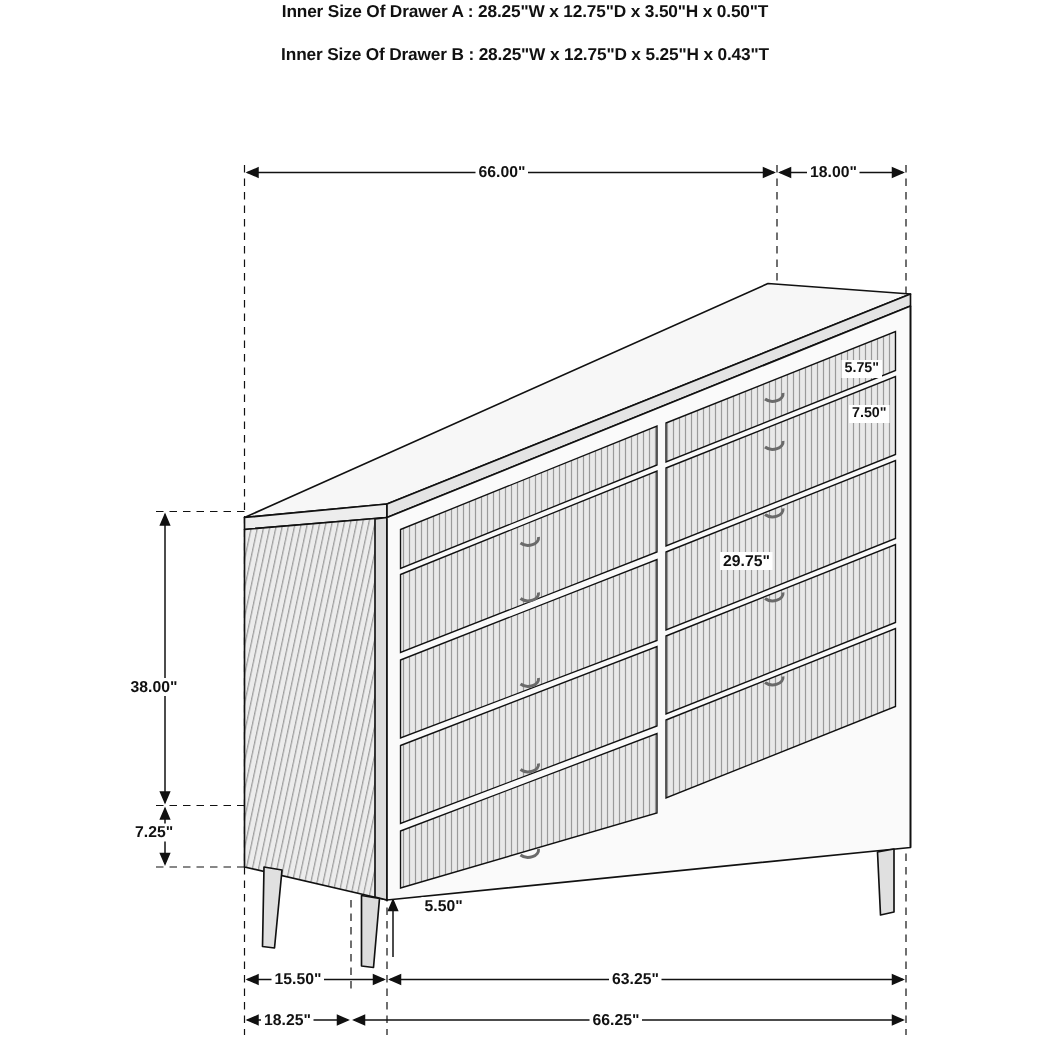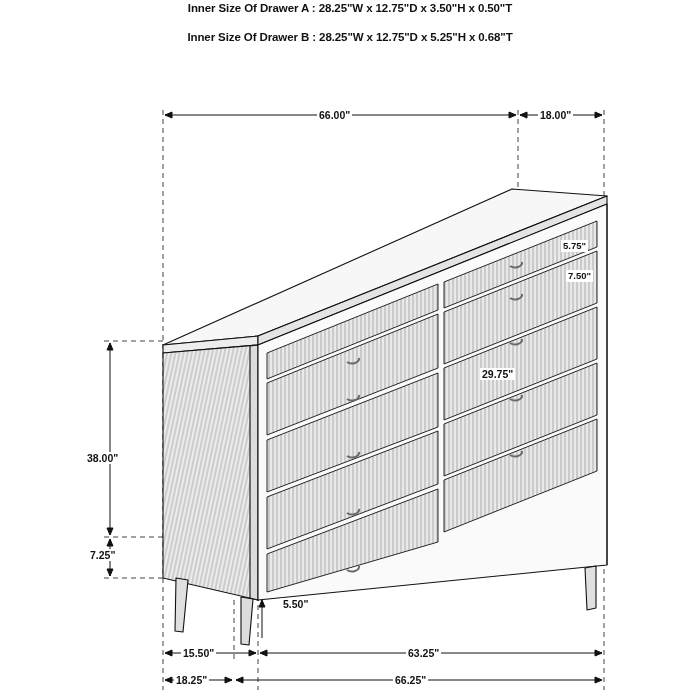--- a/index.html
+++ b/index.html
@@ -46,21 +46,21 @@
     line-height: 12px;
   }
   .dimlabel.small { font-size: 9.5px; }
 </style>
 </head>
 <body>
 
 <div id="stage">
 
   <div class="hdr" id="hdr1">Inner Size Of Drawer A : 28.25"W x 12.75"D x 3.50"H x 0.50"T</div>
-  <div class="hdr" id="hdr2">Inner Size Of Drawer B : 28.25"W x 12.75"D x 5.25"H x 0.68"T</div>
+  <div class="hdr" id="hdr2">Inner Size Of Drawer B : 28.25"W x 12.75"D x 5.25"H x 0.43"T</div>
 
   <svg width="700" height="700" viewBox="0 0 700 700">
     <defs>
       <pattern id="ribs" width="4" height="4" patternUnits="userSpaceOnUse">
         <rect width="4" height="4" fill="#e9e9e9"></rect>
         <line x1="1" y1="0" x2="1" y2="4" stroke="#9a9a9a" stroke-width="0.8"></line>
       </pattern>
       <pattern id="ribsSide" width="4" height="4" patternUnits="userSpaceOnUse" patternTransform="rotate(12)">
         <rect width="4" height="4" fill="#ececec"></rect>
         <line x1="1" y1="0" x2="1" y2="4" stroke="#9a9a9a" stroke-width="0.8"></line>

